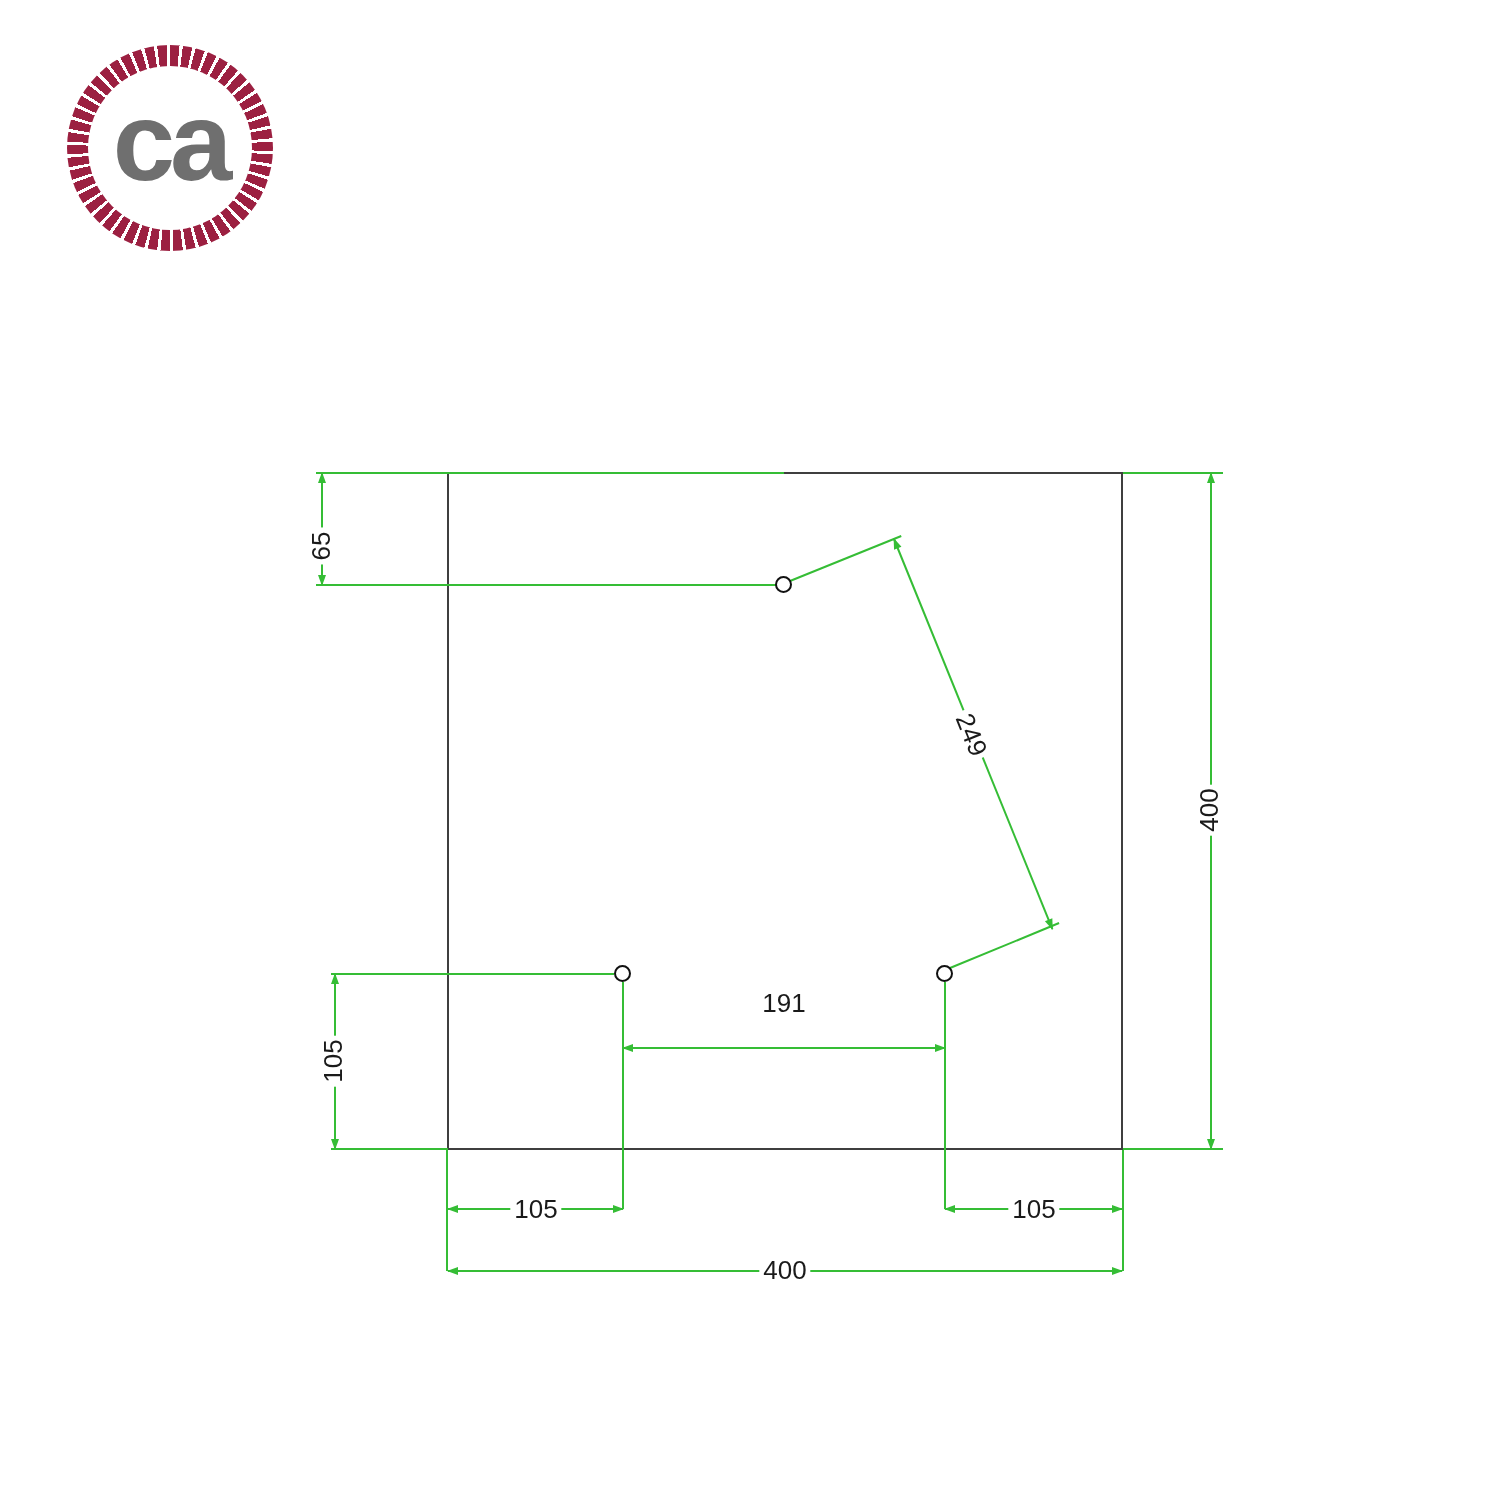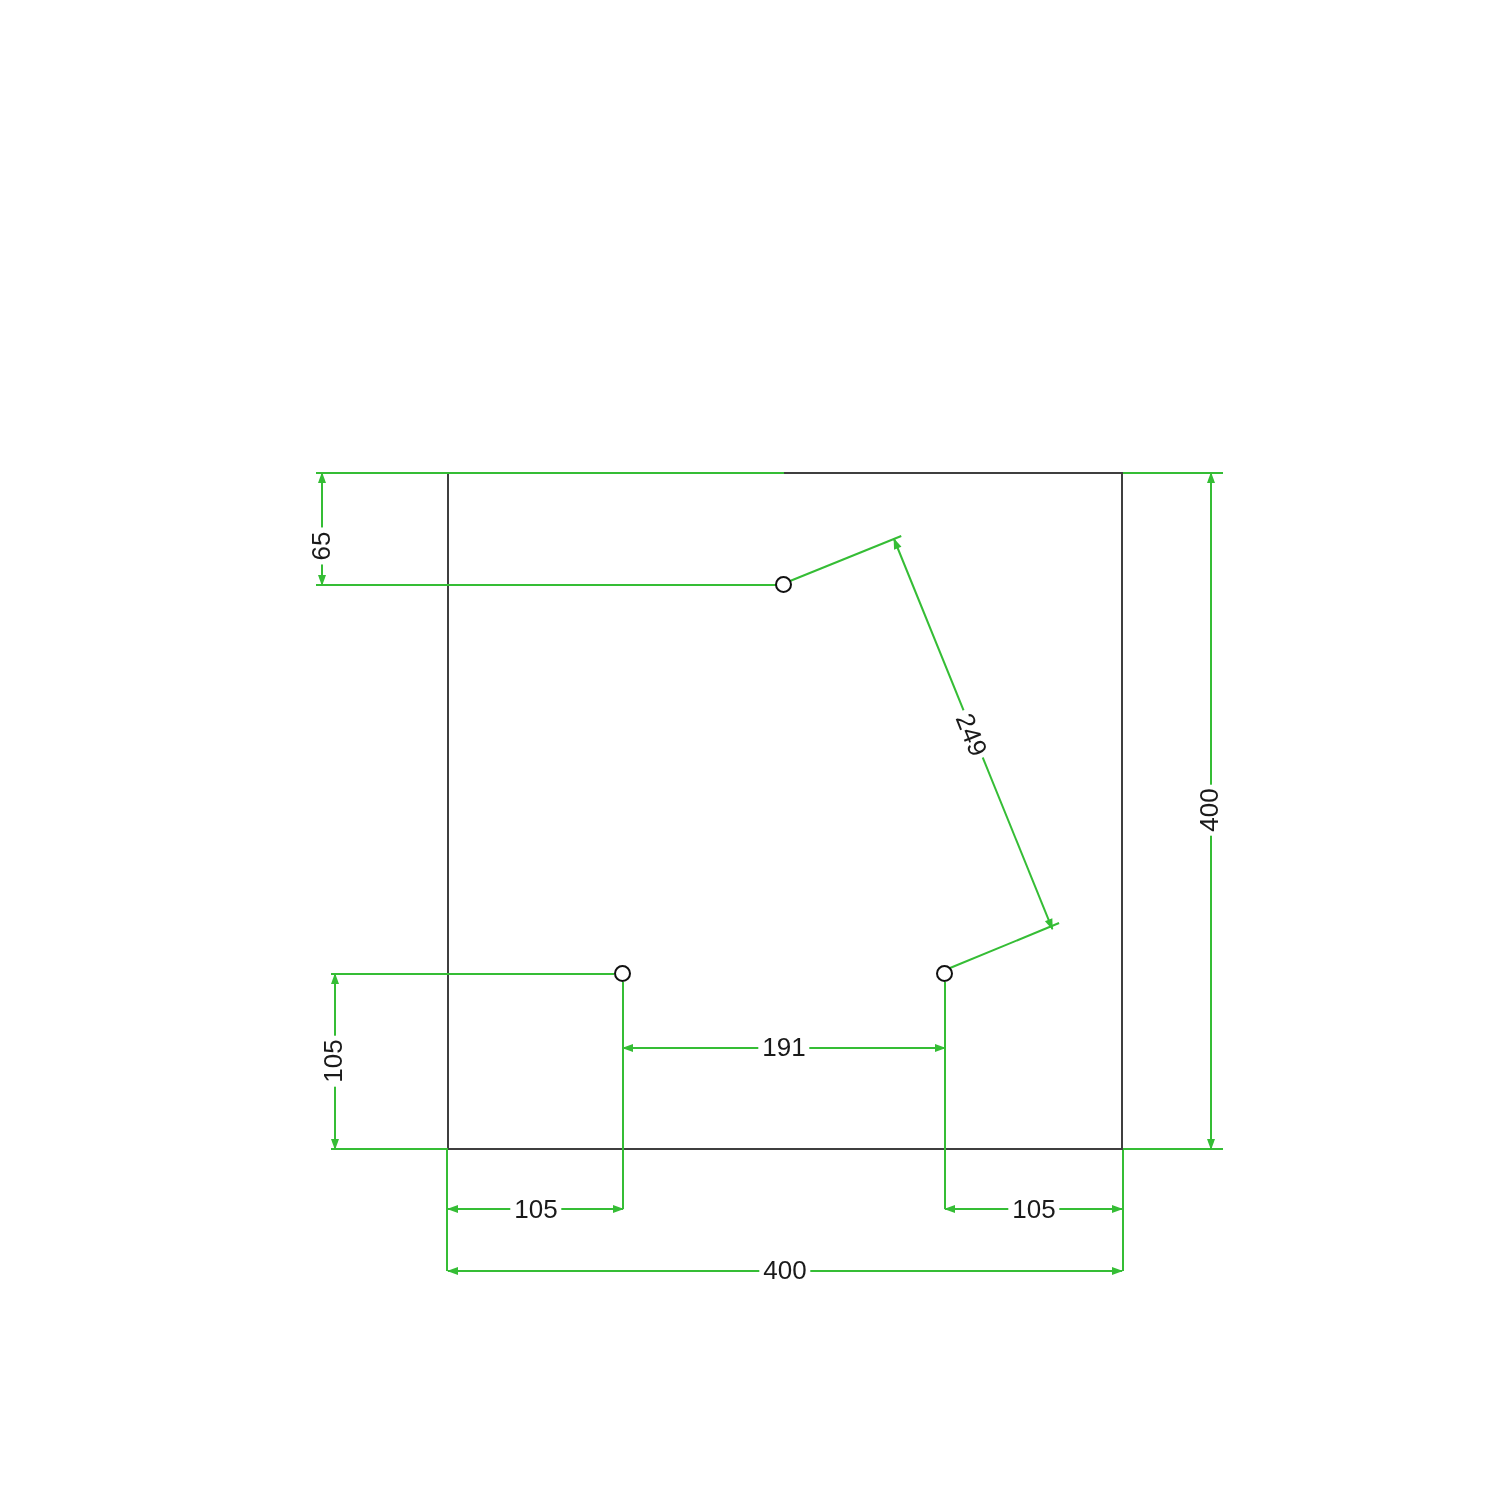--- a/index.html
+++ b/index.html
@@ -57,20 +57,25 @@
     transform:translate(-50%,-50%);
   }
   .r90{transform:translate(-50%,-50%) rotate(-90deg);}
   .r68{transform:translate(-50%,-50%) rotate(68deg);}
 </style>
 </head>
 <body>
 
 <div class="canvas">
 
+  <div class="logo">
+    <div class="logo-inner">
+      <div class="logo-text">ca</div>
+    </div>
+  </div>
 
   <div class="plate"></div>
 
   <div class="ln h" style="left:316px;top:472px;width:468px;"></div>
   <div class="ln h" style="left:316px;top:584px;width:460px;"></div>
   <div class="ln h" style="left:1123px;top:472px;width:100px;"></div>
   <div class="ln h" style="left:1123px;top:1148px;width:100px;"></div>
   <div class="ln rot" style="left:790px;top:580px;width:120px;transform:rotate(-22deg);"></div>
   <div class="ln rot" style="left:950px;top:967px;width:118px;transform:rotate(-22.4deg);"></div>
   <div class="ln h" style="left:331px;top:973px;width:283px;"></div>
@@ -90,18 +95,18 @@
   <div class="ln h dim-h" style="left:448px;top:1270px;width:674px;"></div>
 
   <div class="hole" style="left:775px;top:576px;"></div>
   <div class="hole" style="left:614px;top:965px;"></div>
   <div class="hole" style="left:936px;top:965px;"></div>
 
   <div class="dlabel r90" style="left:322px;top:546px;">65</div>
   <div class="dlabel r90" style="left:1210px;top:810px;">400</div>
   <div class="dlabel r68" style="left:971px;top:735px;">249</div>
   <div class="dlabel r90" style="left:334px;top:1061px;">105</div>
-  <div class="dlabel" style="left:784px;top:1048px;">191</div>
+  <div class="dlabel" style="left:784px;top:1004px;">191</div>
   <div class="dlabel" style="left:536px;top:1210px;">105</div>
   <div class="dlabel" style="left:1034px;top:1210px;">105</div>
   <div class="dlabel" style="left:785px;top:1271px;">400</div>
 
 </div>
 
 </body></html>

